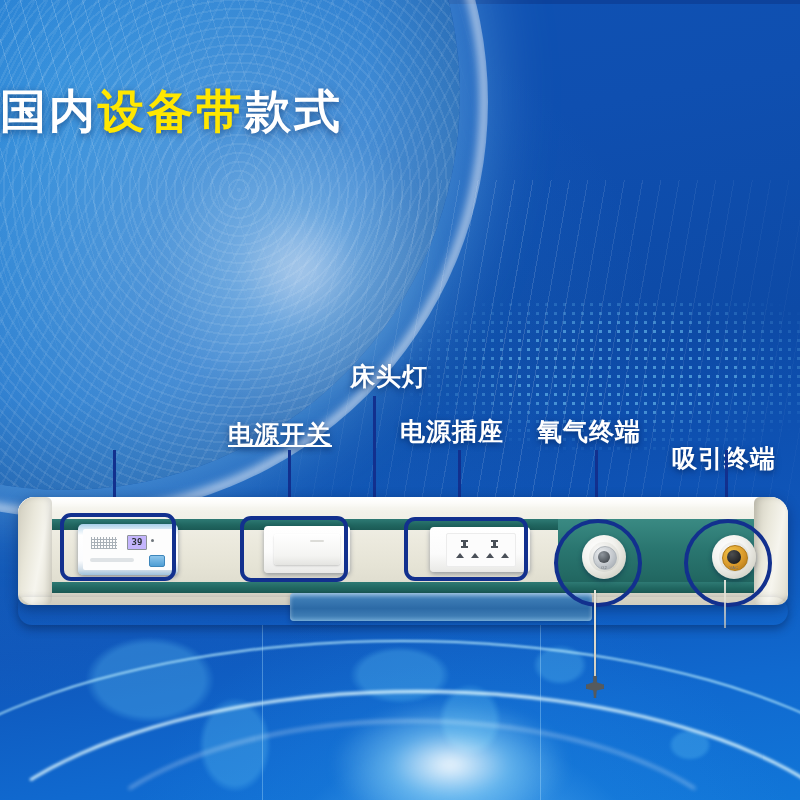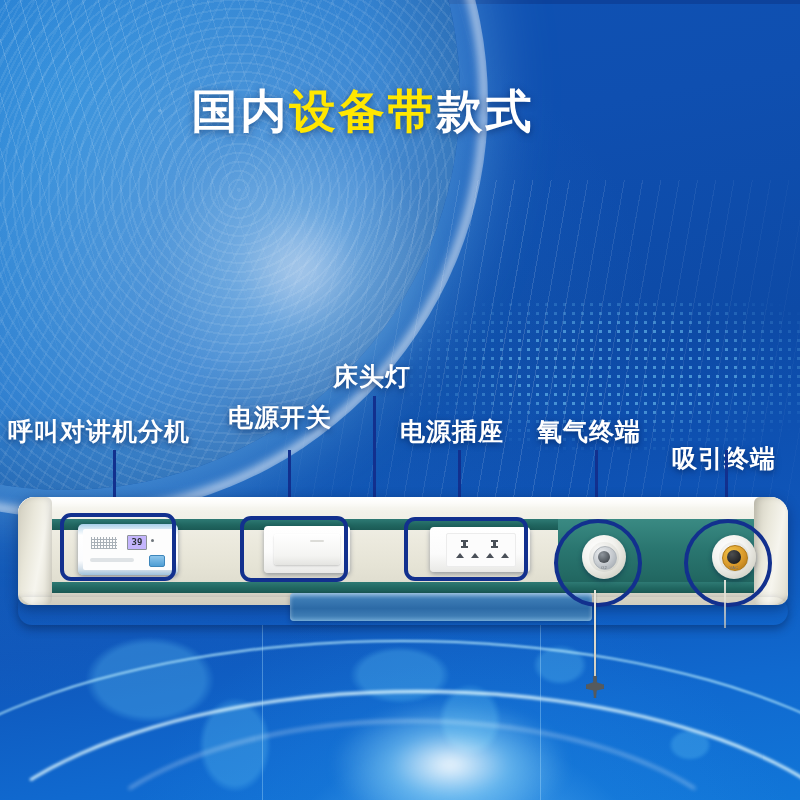--- a/index.html
+++ b/index.html
@@ -66,21 +66,21 @@
     border-color:rgba(225,250,255,.95) transparent transparent transparent;filter:blur(1.4px);}
   .arc3{left:60px;top:720px;width:700px;height:330px;border-width:2px;
     border-color:rgba(255,255,255,.6) transparent transparent transparent;filter:blur(2px);}
   .glowbase{position:absolute;left:330px;top:700px;width:240px;height:130px;border-radius:50%;
     background:radial-gradient(ellipse, rgba(255,255,255,.95) 0%, rgba(170,235,255,.45) 35%, rgba(0,0,0,0) 70%);
     filter:blur(6px);}
   .vline{position:absolute;top:625px;height:175px;width:1px;background:rgba(180,230,255,.35);}
   .topbar{position:absolute;left:0;top:0;width:800px;height:4px;background:#0c3f96;opacity:.8;}
 
   
-  .headline{position:absolute;left:0;top:88px;width:726px;text-align:center;
+  .headline{position:absolute;left:0;top:88px;width:726px;text-align:left;
     font-size:46px;font-weight:bold;letter-spacing:3px;line-height:1;
     color:#ffffff;text-shadow:0 2px 7px rgba(2,30,80,.55);}
   .hl-y{color:#ffe700;}
   .subline{position:absolute;left:0;top:170px;width:800px;text-align:center;
     font-size:44px;font-weight:bold;letter-spacing:4px;line-height:1;}
   .sub-a{color:#ffffff;text-shadow:0 2px 7px rgba(2,30,80,.55);}
   .sub-b{color:#ffe700;font-size:72px;margin-left:56px;
     text-shadow:0 2px 9px rgba(2,30,80,.45);vertical-align:-9px;}
 
   
@@ -203,23 +203,22 @@
   <div class="arc arc2"></div>
   <div class="arc arc3"></div>
   <div class="glowbase"></div>
   <div class="vline" style="left:262px;"></div>
   <div class="vline" style="left:540px;"></div>
 
   <div class="headline">
     <span>国内</span><span class="hl-y">设备带</span><span>款式</span>
   </div>
 
-  <div class="lbl" style="left:8px;top:415px;">呼叫对讲机分机</div>
-  <div class="lbl" style="left:228px;top:401px;">电源开关</div>
-  <div class="lbl" style="left:333px;top:360px;font-family:Liberation Mono, monospace;">床头灯</div>
+  <div class="lbl" style="left:228px;top:418px;text-decoration:underline;">电源开关</div>
+  <div class="lbl" style="left:350px;top:360px;font-family:Liberation Mono, monospace;">床头灯</div>
   <div class="lbl" style="left:537px;top:415px;">氧气终端</div>
   <div class="lbl" style="left:400px;top:415px;">电源插座</div>
   <div class="lbl" style="left:672px;top:415px;margin-top:27px;">吸引终端</div>
 
   <div class="lead" style="left:113px;top:450px;height:72px;"></div>
   <div class="lead" style="left:288px;top:450px;height:75px;"></div>
   <div class="lead" style="left:373px;top:396px;height:222px;"></div>
   <div class="lead" style="left:458px;top:450px;height:76px;"></div>
   <div class="lead" style="left:595px;top:450px;height:76px;"></div>
   <div class="lead" style="left:725px;top:450px;height:72px;"></div>

